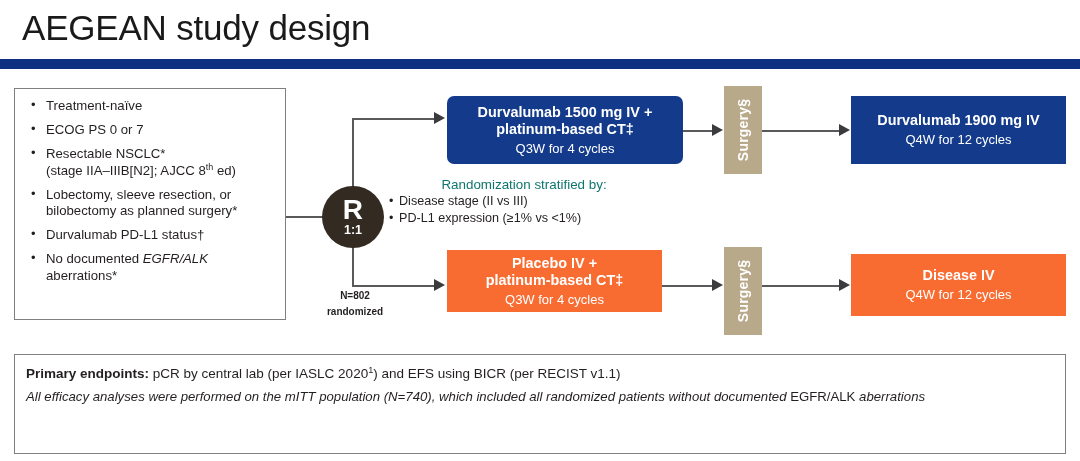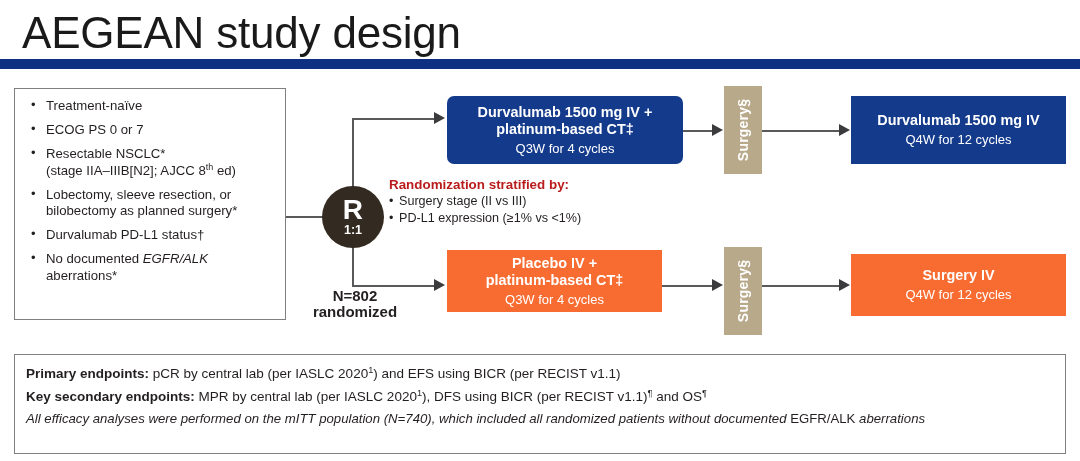--- a/index.html
+++ b/index.html
@@ -14,21 +14,21 @@
     overflow: hidden;
     font-family: "Liberation Sans", sans-serif;
     color: #231f20;
   }
 
   
   #slide-title {
     position: absolute;
     left: 22px;
     top: 8px;
-    font-size: 44px;
+    font-size: 35px;
     font-weight: 400;
     letter-spacing: -0.2px;
     color: #1a1a1a;
     white-space: nowrap;
   }
   #title-rule {
     position: absolute;
     left: 0;
     top: 59px;
     width: 1080px;
@@ -115,38 +115,39 @@
     line-height: 14px;
     margin-top: 1px;
     text-align: center;
   }
   #rand-count {
     position: absolute;
     left: 303px;
     top: 288px;
     width: 104px;
     text-align: center;
-    font-size: 15px;
+    font-size: 10px;
     font-weight: bold;
     line-height: 16px;
     color: #231f20;
   }
 
   
   #strat-block {
     position: absolute;
     left: 389px;
     top: 176px;
     width: 270px;
   }
   #strat-heading {
     font-size: 13.4px;
-    font-weight: bold;
+    font-weight: normal;
     line-height: 17px;
-    color: #b91c1c;
+    color: #0f766e;
+    text-align: center;
   }
   .strat-item {
     font-size: 12.6px;
     line-height: 16.5px;
     padding-left: 10px;
     position: relative;
     color: #231f20;
   }
   .strat-item .bullet {
     position: absolute;
@@ -301,64 +302,61 @@
 
 <div id="rand-count">
   <span>N=802</span><br>
   <span>randomized</span>
 </div>
 
 <div id="strat-block">
   <div id="strat-heading">Randomization stratified by:</div>
   <div class="strat-item">
     <span class="bullet">•</span>
-    <span>Surgery stage (II vs III)</span>
+    <span>Disease stage (II vs III)</span>
   </div>
   <div class="strat-item">
     <span class="bullet">•</span>
     <span>PD-L1 expression (≥1% vs &lt;1%)</span>
   </div>
 </div>
 
 <div id="box-induction-durva" class="tx-box blue">
   <div class="tx-main">
     <span>Durvalumab 1500 mg IV +</span><br>
     <span>platinum-based CT‡</span>
   </div>
   <div class="tx-sub">Q3W for 4 cycles</div>
 </div>
 
 <div id="box-adjuvant-durva" class="tx-box blue">
-  <div class="tx-main">Durvalumab 1500 mg IV</div>
+  <div class="tx-main">Durvalumab 1900 mg IV</div>
   <div class="tx-sub">Q4W for 12 cycles</div>
 </div>
 
 <div id="box-induction-pbo" class="tx-box orange">
   <div class="tx-main">
     <span>Placebo IV +</span><br>
     <span>platinum-based CT‡</span>
   </div>
   <div class="tx-sub">Q3W for 4 cycles</div>
 </div>
 
 <div id="box-adjuvant-pbo" class="tx-box orange">
-  <div class="tx-main">Surgery IV</div>
+  <div class="tx-main">Disease IV</div>
   <div class="tx-sub">Q4W for 12 cycles</div>
 </div>
 
 <div id="surgery-top" class="surgery-box">
   <span class="surgery-label">Surgery§</span>
 </div>
 <div id="surgery-bottom" class="surgery-box">
   <span class="surgery-label">Surgery§</span>
 </div>
 
 <div id="endpoints-box">
   <div class="endpoint-line">
     <b>Primary endpoints:</b><span> pCR by central lab (per IASLC 2020<sup>1</sup>) and EFS using BICR (per RECIST v1.1)</span>
   </div>
-  <div class="endpoint-line">
-    <b>Key secondary endpoints:</b><span> MPR by central lab (per IASLC 2020<sup>1</sup>), DFS using BICR (per RECIST v1.1)<sup>¶</sup> and OS<sup>¶</sup></span>
-  </div>
   <div id="endpoints-note">
     All efficacy analyses were performed on the mITT population (N=740), which included all randomized patients without documented <span style="font-style:normal">EGFR/ALK</span> aberrations
   </div>
 </div>
 
 </body></html>

